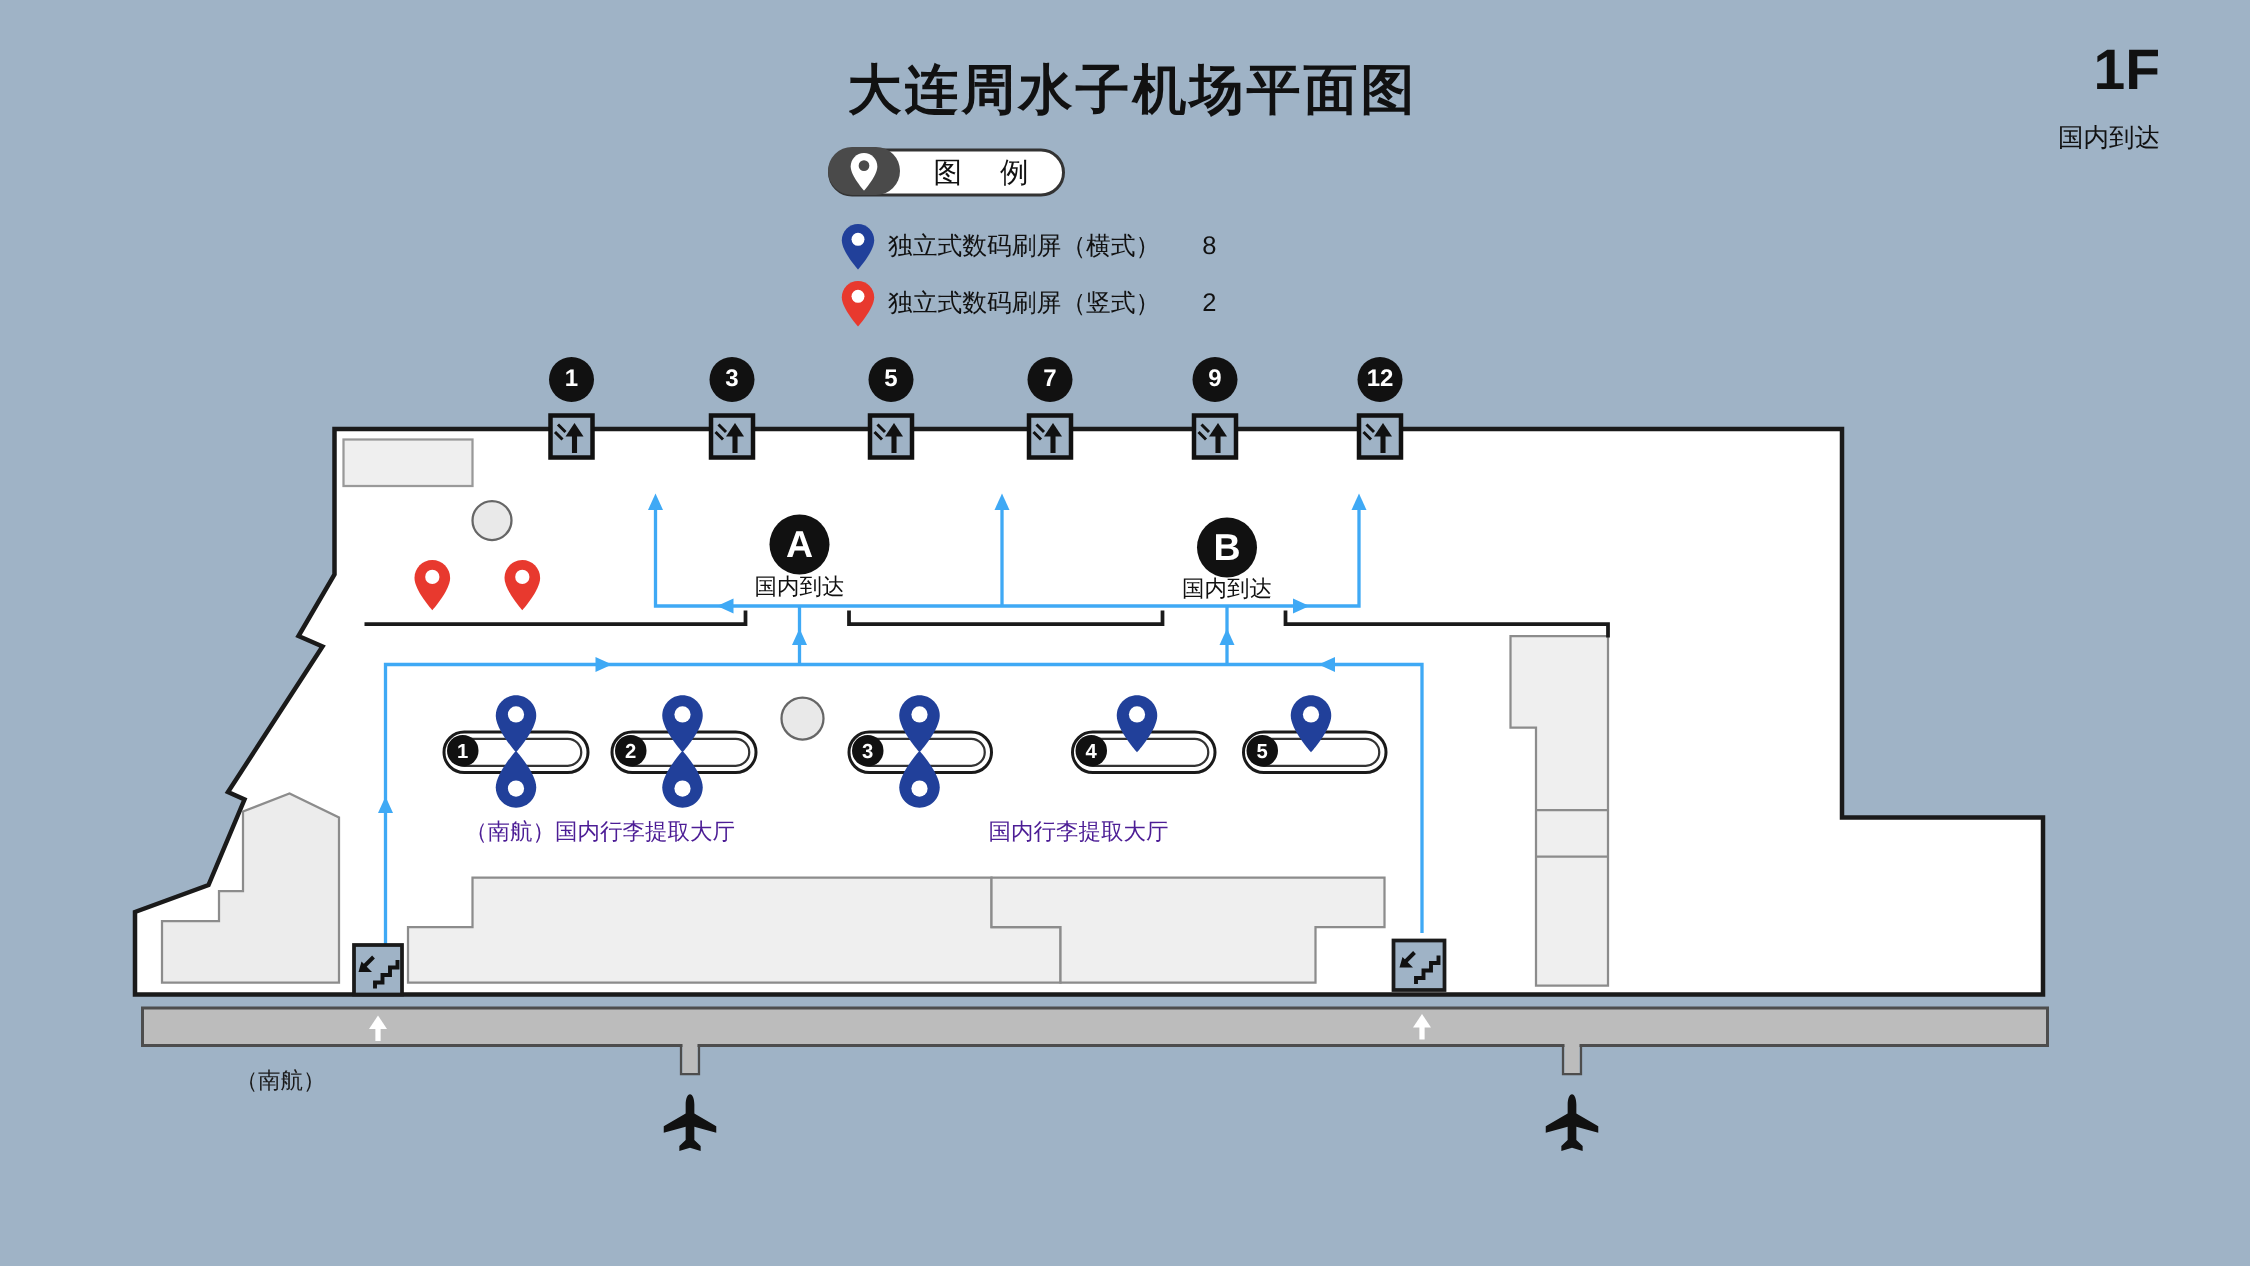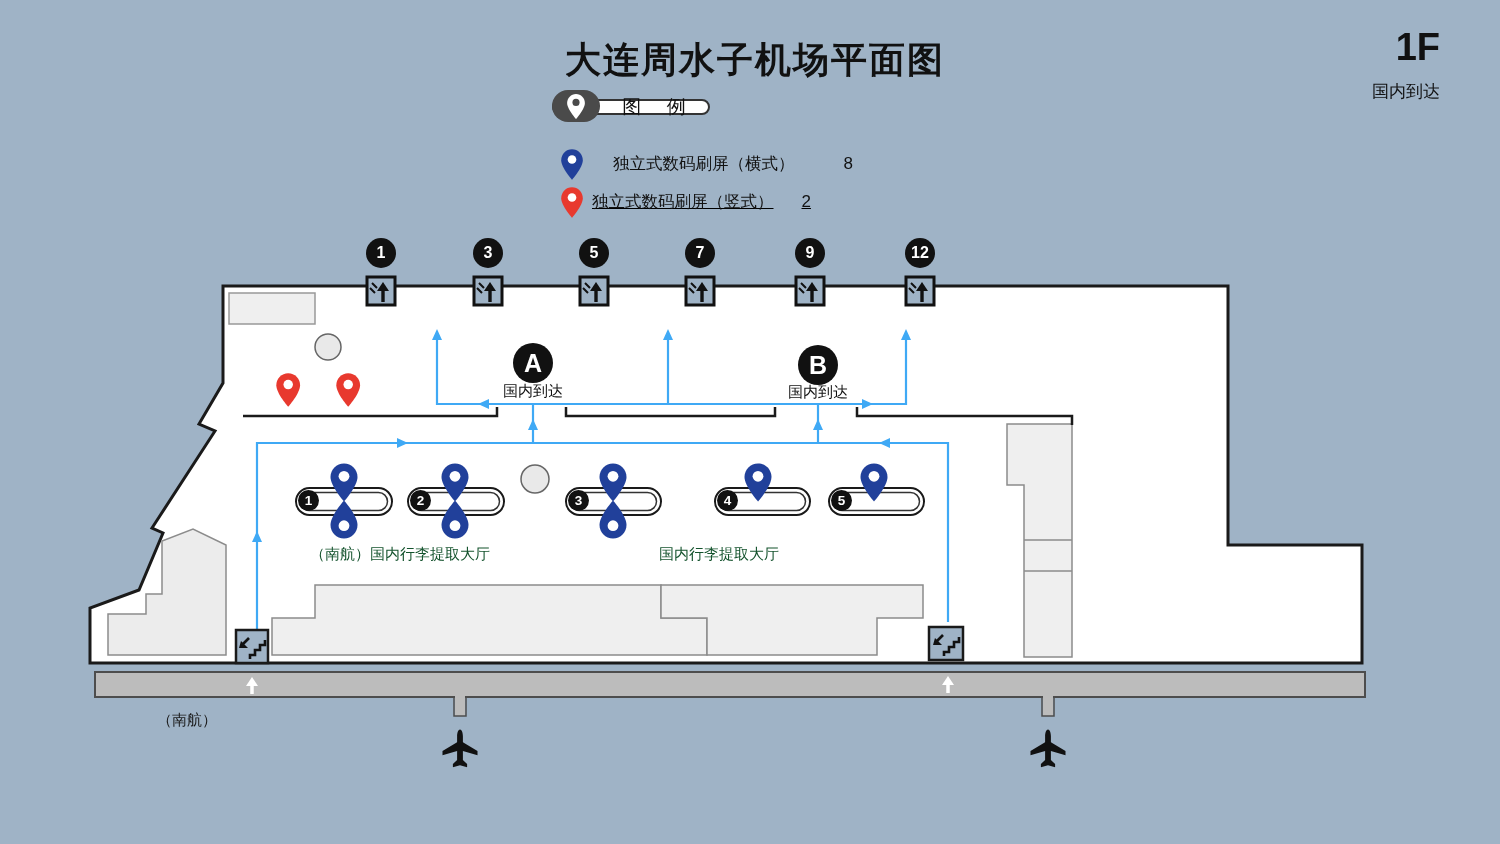--- a/index.html
+++ b/index.html
@@ -15,21 +15,21 @@
   .abs{position:absolute;}
   .title{
     left:400px;top:36px;width:710px;text-align:center;
     font-size:36px;font-weight:bold;color:#111;letter-spacing:2px;
   }
   .floor-label{right:60px;top:26px;width:200px;text-align:right;
     font-size:38px;font-weight:bold;color:#111;}
   .floor-sublabel{right:60px;top:80px;width:200px;text-align:right;
     font-size:17px;color:#111;}
   .legend-pill{
-    left:552px;top:99px;width:158px;height:16px;
+    left:552px;top:99px;width:158px;height:32px;
     background:#fff;border:2px solid #333;border-radius:18px;
     box-sizing:border-box;display:flex;align-items:center;
   }
   .legend-cap{
     width:48px;height:32px;margin:-2px 0 0 -2px;
     background:#4a4a4a;border-radius:18px;
     display:flex;align-items:center;justify-content:center;
   }
   .legend-title{
     flex:1;text-align:center;font-size:19px;color:#111;
@@ -39,21 +39,21 @@
   .legend-row .lbl{font-size:16.5px;color:#111;margin-left:8px;}
   .legend-row .cnt{font-size:17px;color:#111;margin-left:28px;font-weight:500;}
   .badge{
     position:absolute;background:#111;color:#fff;border-radius:50%;
     display:flex;align-items:center;justify-content:center;font-weight:bold;
   }
   .gate-badge{width:30px;height:30px;font-size:16px;top:238px;}
   .zone-badge{width:40px;height:40px;font-size:25px;}
   .carousel-badge{width:21px;height:21px;font-size:13.5px;top:490px;}
   .zone-label{position:absolute;width:120px;text-align:center;font-size:15px;color:#111;}
-  .hall-label{position:absolute;font-size:15px;color:#14532d;}
+  .hall-label{position:absolute;font-size:15px;color:#4c1d95;}
   .road-label{left:157px;top:711px;font-size:15px;color:#1a1a1a;}
 </style>
 </head>
 <body>
 
 <div class="stage">
 
   <svg class="plan" width="1500" height="844" viewBox="0 0 1500 844">
     <defs>
       <g id="pinShape">
@@ -196,28 +196,28 @@
   <div class="abs legend-pill">
     <div class="legend-cap">
       <svg width="20" height="27" viewBox="0 0 30 41">
         <path d="M15 1.5 C7.5 1.5 1.5 7.6 1.5 15.1 c0 9.4 13.5 24.4 13.5 24.4 s13.5 -15 13.5 -24.4 C28.5 7.6 22.5 1.5 15 1.5 Z" fill="#ffffff"></path>
         <circle cx="15" cy="14.3" r="5.4" fill="#4a4a4a"></circle>
       </svg>
     </div>
     <div class="legend-title">图 例</div>
   </div>
 
-  <div class="abs legend-row" style="top:147px;gap:21px;">
+  <div class="abs legend-row" style="top:147px;">
     <svg width="24" height="33" viewBox="0 0 30 41">
       <use href="#pinShape" fill="#21409a"></use>
     </svg>
     <span class="lbl">独立式数码刷屏（横式）</span>
     <span class="cnt">8</span>
   </div>
-  <div class="abs legend-row" style="top:185px;text-decoration:underline;">
+  <div class="abs legend-row" style="top:185px;">
     <svg width="24" height="33" viewBox="0 0 30 41">
       <use href="#pinShape" fill="#e8392e"></use>
     </svg>
     <span class="lbl">独立式数码刷屏（竖式）</span>
     <span class="cnt">2</span>
   </div>
 
   <div class="badge gate-badge" style="left:366px;">1</div>
   <div class="badge gate-badge" style="left:473px;">3</div>
   <div class="badge gate-badge" style="left:579px;">5</div>

